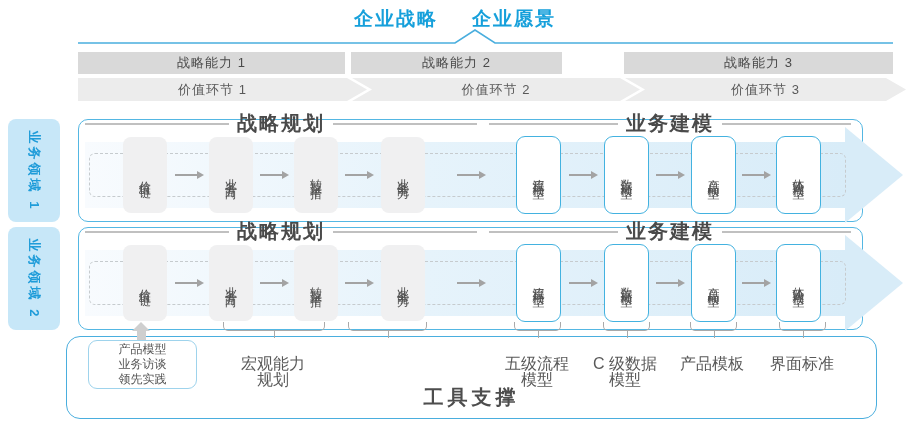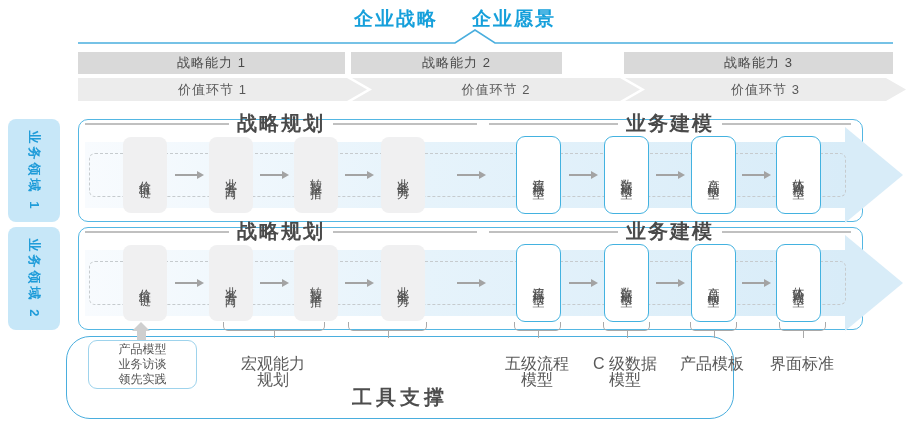--- a/index.html
+++ b/index.html
@@ -39,22 +39,22 @@
   .farrow{position:absolute;top:54px;width:22px;height:2px;background:#a3a3a3;}
   .farrow::after{content:"";position:absolute;left:22px;top:-3px;width:0;height:0;
          border-left:7px solid #a3a3a3;border-top:4px solid transparent;border-bottom:4px solid transparent;}
   
   .brace{position:absolute;top:322px;height:8px;border-left:1px solid #a9a9a9;
          border-right:1px solid #a9a9a9;border-bottom:1px solid #a9a9a9;border-radius:0 0 5px 5px;z-index:2;}
   .brace::after{content:"";position:absolute;top:8px;left:50%;height:8px;border-left:1px solid #a9a9a9;}
   .uparrow-head{position:absolute;left:132px;top:322px;width:0;height:0;z-index:2;
          border-left:9px solid transparent;border-right:9px solid transparent;border-bottom:9px solid #cfcfcf;}
   .uparrow-shaft{position:absolute;left:137px;top:331px;width:9px;height:9px;background:#cfcfcf;z-index:2;}
-  .tool{position:absolute;left:66px;top:336px;width:668px;height:83px;border:1.5px solid #4aaede;
-        border-radius:24px;box-sizing:border-box;z-index:1;}
+  .tool{position:absolute;left:66px;top:336px;width:811px;height:83px;border:1.5px solid #4aaede;
+        border-radius:14px;box-sizing:border-box;z-index:1;}
   .tool-label{position:absolute;left:0;right:0;bottom:7px;text-align:center;
         font-size:20px;font-weight:bold;color:#4d4d4d;letter-spacing:4px;}
   .practice{position:absolute;left:88px;top:340px;width:109px;height:49px;background:#fff;
         border:1.5px solid #9ed3ec;border-radius:9px;box-sizing:border-box;z-index:3;
         display:flex;flex-direction:column;align-items:center;justify-content:center;
         font-size:12px;color:#555;line-height:15px;}
   .ann{position:absolute;top:356px;transform:translateX(-50%);text-align:center;z-index:2;
        font-size:16px;color:#595959;line-height:16px;white-space:nowrap;}
 </style>
 </head>

